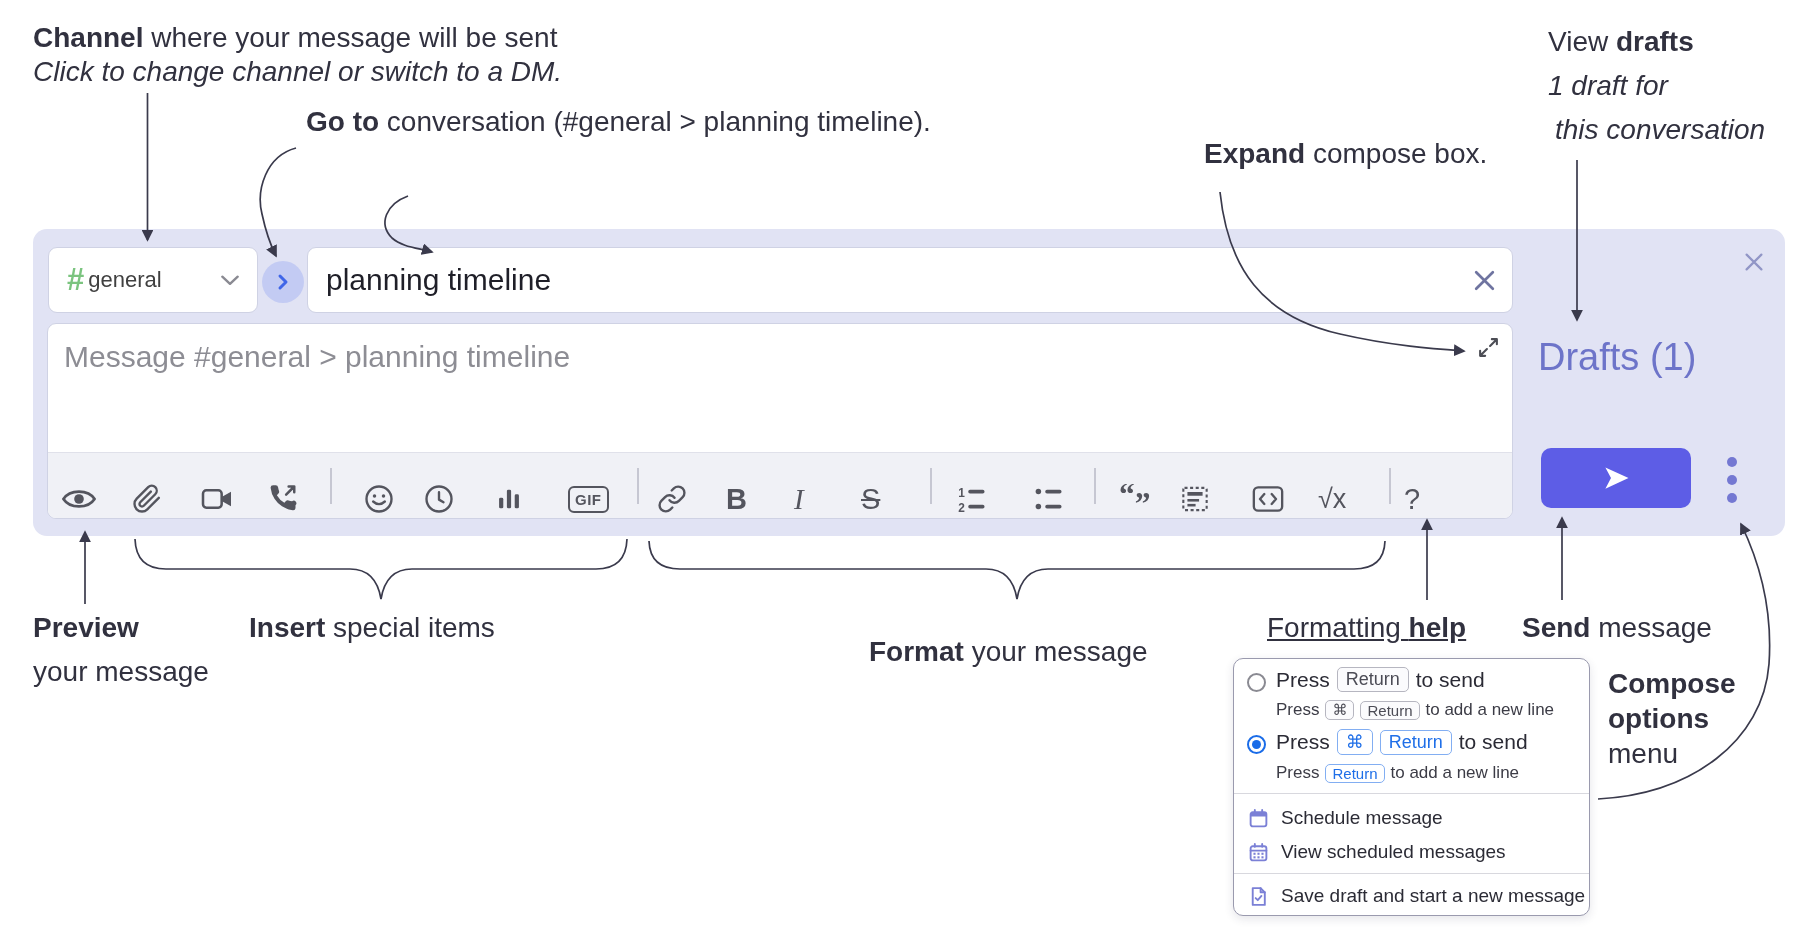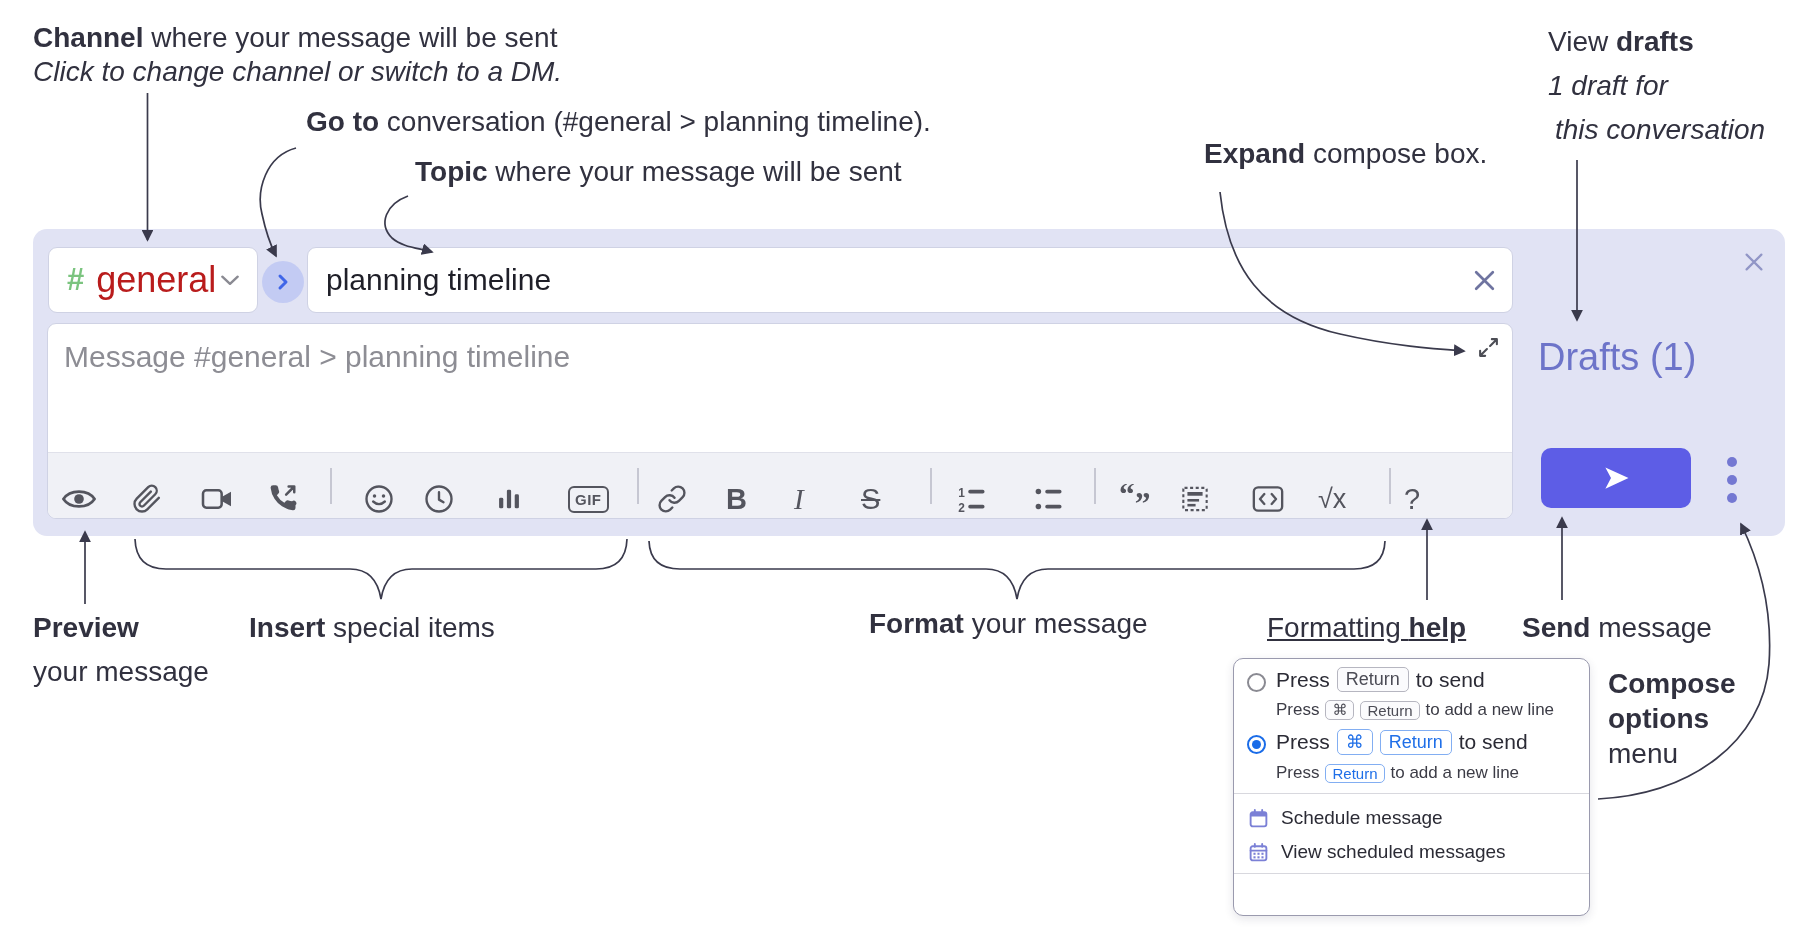--- a/index.html
+++ b/index.html
@@ -14,21 +14,21 @@
   #arrow-layer { position:absolute; left:0; top:0; width:1814px; height:944px; z-index:40; pointer-events:none; }
 
   
   #compose { position:absolute; left:33px; top:229px; width:1752px; height:307px;
              background:#e1e3f4; border-radius:14px; z-index:1; }
 
   .whitebox { position:absolute; background:#ffffff; border:1px solid #cfd2e4; border-radius:9px; }
 
   #channel-select { left:15px; top:18px; width:210px; height:66px; display:flex; align-items:center; cursor:pointer; }
   #channel-hash { font-size:31px; font-weight:bold; color:#7bc47f; margin-left:18px; }
-  #channel-name { font-size:36px; color:#b91c1c; margin-left:12px; }
+  #channel-name { font-size:22px; color:#404040; margin-left:4px; }
   #channel-chevron { margin-left:auto; margin-right:16px; display:flex; }
 
   #goto-btn { position:absolute; left:229px; top:32px; width:42px; height:42px; border-radius:50%;
               background:#c3cbf3; display:flex; align-items:center; justify-content:center; cursor:pointer; }
 
   #topic-box { left:274px; top:18px; width:1206px; height:66px; display:flex; align-items:center;gap:40px; }
   #topic-input { flex:1; border:none; outline:none; font-family:"Liberation Sans",sans-serif;
                  font-size:30px; color:#1f1f28; margin-left:18px; background:transparent; }
   #topic-clear { margin-right:14px; display:flex; cursor:pointer; }
 
@@ -86,21 +86,20 @@
 </head>
 <body>
 
 <div id="stage">
 
   <div class="ann" style="left:33px; top:22px;"><b>Channel</b><span> where your message will be sent</span></div>
   <div class="ann" style="left:33px; top:56px;"><i>Click to change channel or switch to a DM.</i></div>
 
   <div class="ann" style="left:306px; top:106px;"><b>Go to</b><span> conversation (#general &gt; planning timeline).</span></div>
 
-  <div class="ann" style="left:415px; top:156px;"><b>Topic</b><span> where your message will be sent</span></div>
 
   <div class="ann" style="left:1204px; top:138px;"><b>Expand</b><span> compose box.</span></div>
 
   <div class="ann" style="left:1548px; top:26px;"><span>View </span><b>drafts</b></div>
   <div class="ann" style="left:1548px; top:70px;"><i>1 draft for</i></div>
   <div class="ann" style="left:1548px; top:114px;margin-left:7px;"><i>this conversation</i></div>
 
   <div id="compose">
 
     <div id="channel-select" class="whitebox">
@@ -286,21 +285,21 @@
         <span></span>
         <span></span>
     </div>
   </div>
 
   <div class="ann" style="left:33px; top:612px;"><b>Preview</b></div>
   <div class="ann" style="left:33px; top:656px;">your message</div>
 
   <div class="ann" style="left:249px; top:612px;"><b>Insert</b><span> special items</span></div>
 
-  <div class="ann" style="left:869px; top:608px;"><b>Format</b><span> your message</span></div>
+  <div class="ann" style="left:869px; top:636px;"><b>Format</b><span> your message</span></div>
 
   <div class="ann" style="left:1267px; top:612px;text-decoration:underline;"><span>Formatting </span><b>help</b></div>
 
   <div class="ann" style="left:1522px; top:612px;"><b>Send</b><span> message</span></div>
 
   <div id="co-ann" class="ann">
     <div><b>Compose</b></div>
     <div><b>options</b></div>
     <div><span>menu</span></div>
   </div>
@@ -358,20 +357,30 @@
             <rect x="2.5" y="4" width="15" height="13.5" rx="2" fill="none" stroke="#7b80d6" stroke-width="1.8"></rect>
             <path d="M2.5,8 h15 v-2 a2,2 0 0 0 -2,-2 h-11 a2,2 0 0 0 -2,2 z" fill="#7b80d6"></path>
             <path d="M6.5,1.8 V4.5 M13.5,1.8 V4.5" stroke="#7b80d6" stroke-width="1.8" stroke-linecap="round"></path>
           </svg>
       </span>
       <span class="ptext">Schedule message</span>
     </div>
 
     <div class="pdiv" style="top:214px"></div>
 
+    <div class="pitem" style="top:220px">
+      <span class="picon">
+        <svg width="21" height="21" viewBox="0 0 20 20" fill="none" stroke="#7b80d6" stroke-width="1.8" stroke-linecap="round" stroke-linejoin="round">
+            <path d="M4.5,2 H12 L16,6 V18 H4.5 Z"></path>
+            <path d="M12,2 V6 H16"></path>
+            <path d="M7.3,11.5 L9.3,13.5 L12.8,9.5"></path>
+          </svg>
+      </span>
+      <span class="ptext">Save draft and start a new message</span>
+    </div>
   </div>
 
   <svg id="arrow-layer">
     <defs>
       <marker id="arw" viewBox="0 0 10 10" refX="8.5" refY="5" markerWidth="7" markerHeight="7" orient="auto-start-reverse">
         <path d="M0,0 L10,5 L0,10 Z" fill="#3a3a4c"></path>
       </marker>
     </defs>
     <g fill="none" stroke="#3a3a4c" stroke-width="1.7">
       <path d="M147.5,93 L147.5,240" marker-end="url(#arw)"></path>

